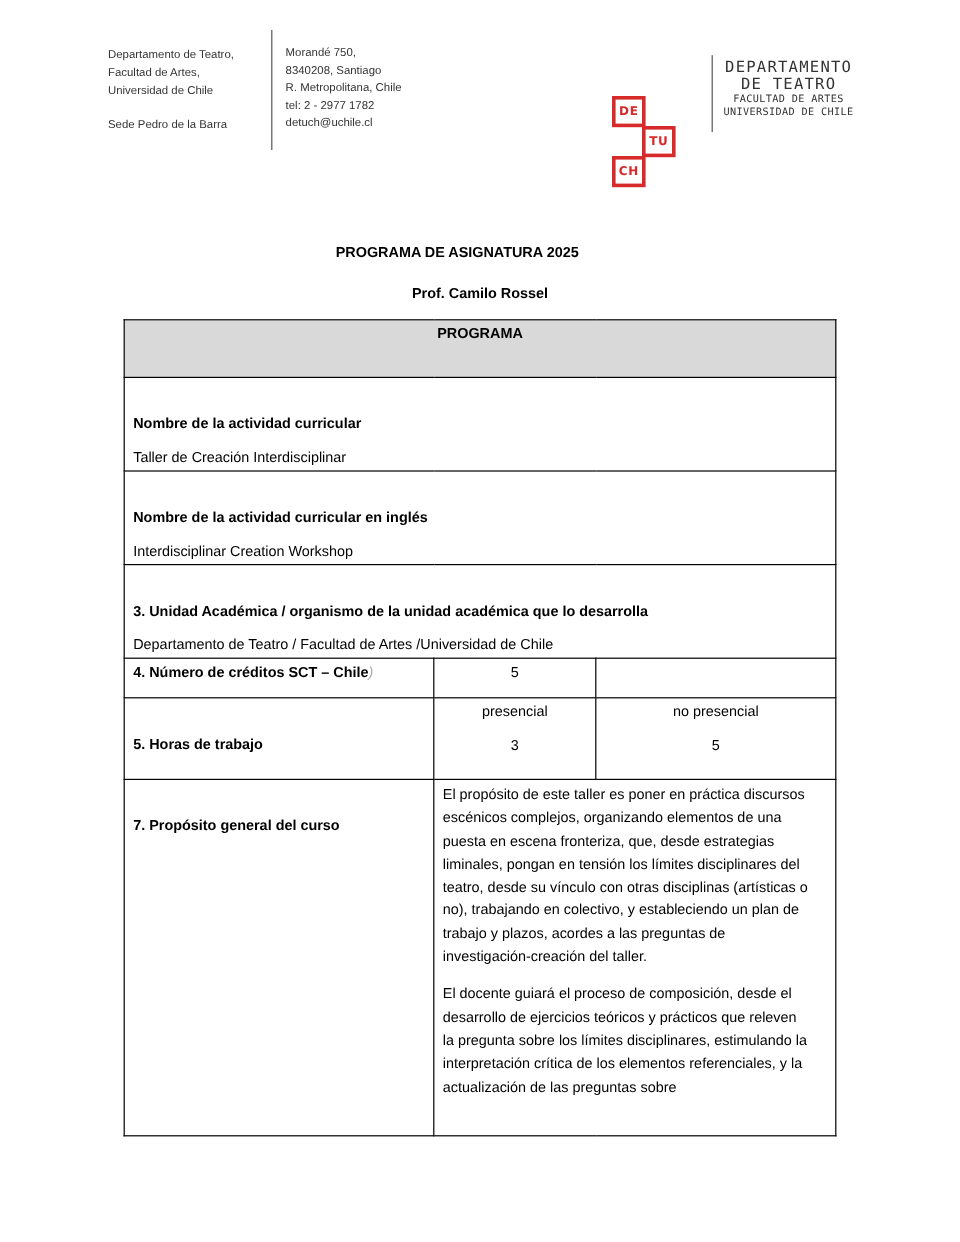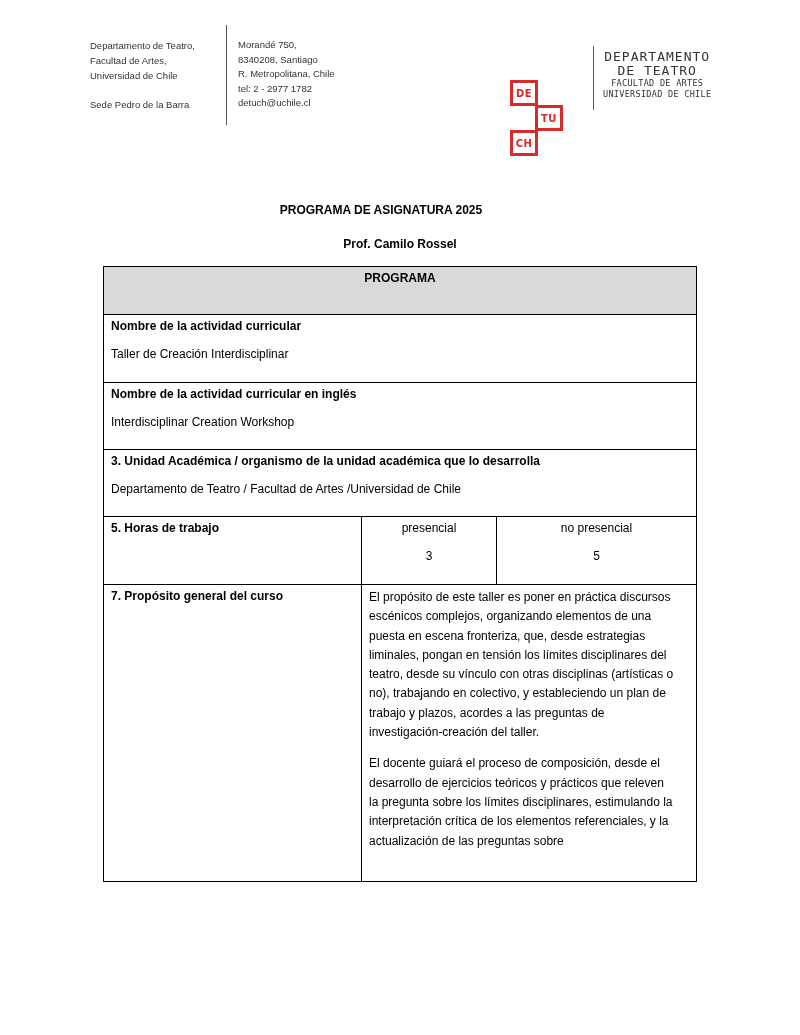--- a/index.html
+++ b/index.html
@@ -24,21 +24,21 @@
   .logo-text .l3, .logo-text .l4 { font-size: 8.5px; line-height: 11px; letter-spacing: 0.3px; }
 
   
   .doc-title { position: absolute; left: 0; width: 762px; top: 203px; text-align: center; font-weight: bold; font-size: 12px; font-family: "Liberation Sans", sans-serif; }
   .prof { position: absolute; left: 0; width: 800px; top: 237px; text-align: center; font-weight: bold; font-size: 12px; }
 
   
   .tbl { position: absolute; left: 103px; top: 266px; width: 593px; border-collapse: collapse; font-size: 12px; table-layout: fixed; }
   .tbl td { border: 1.5px solid #000; vertical-align: top; padding: 4px 7px; box-sizing: border-box; }
   .tbl .hdr { background: #d9d9d9; text-align: center; font-weight: bold; height: 48px; padding-top: 4px; }
-  .tbl .lbl { font-weight: bold; }
+  .tbl .lbl { font-weight: bold; margin-top: 27px; }
   .tbl .val { margin-top: 14px; }
   .tbl .center { text-align: center; }
   .tbl .paren { color: #aaa; font-style: italic; font-weight: normal; }
   .tbl .para { line-height: 19.3px; margin: 0 15px 12px 0; }
 </style>
 </head>
 <body>
 
 <div class="lh-left">
   <div>Departamento de Teatro,</div>
@@ -94,20 +94,27 @@
       <div class="val">Interdisciplinar Creation Workshop</div>
     </td>
   </tr>
   <tr>
     <td colspan="3" style="height:67px">
       <div class="lbl">3. Unidad Académica / organismo de la unidad académica que lo desarrolla</div>
       <div class="val">Departamento de Teatro / Facultad de Artes /Universidad de Chile</div>
     </td>
   </tr>
   <tr>
+    <td style="height:33px">
+      <span class="lbl">4. Número de créditos SCT – Chile</span><span class="paren">)</span>
+    </td>
+    <td class="center">5</td>
+    <td></td>
+  </tr>
+  <tr>
     <td style="height:68px">
       <div class="lbl">5. Horas de trabajo</div>
     </td>
     <td class="center">
       <div>presencial</div>
       <div class="val">3</div>
     </td>
     <td class="center">
       <div>no presencial</div>
       <div class="val">5</div>

